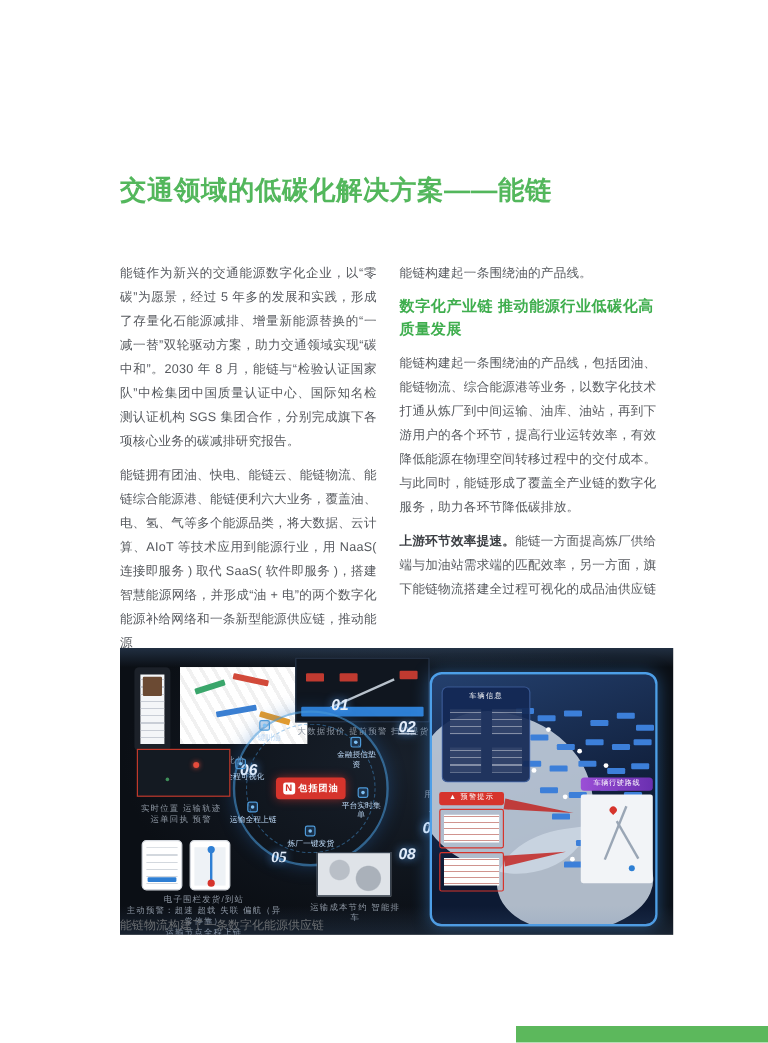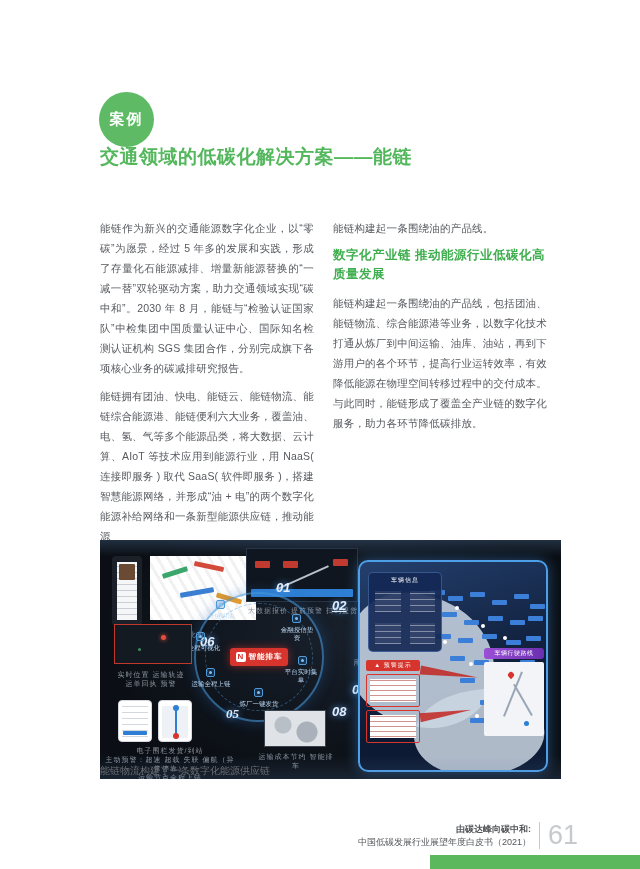--- a/index.html
+++ b/index.html
@@ -5,21 +5,21 @@
   * { margin:0; padding:0; box-sizing:border-box; }
   html,body { background:#ffffff; }
   .page {
     position:relative; width:640px; height:869px; background:#fff;
     font-family:"Liberation Sans","DejaVu Sans",sans-serif; overflow:hidden;
   }
   
   .badge { position:absolute; left:99px; top:92px; width:55px; height:55px; border-radius:50%;
     background:#5eba64; color:#fff; font-size:15px; font-weight:bold; letter-spacing:2px;
     display:flex; align-items:center; justify-content:center; }
-  .title { position:absolute; left:100px; top:144px; font-size:19px; font-weight:bold; color:#53b75c; letter-spacing:0.5px; }
+  .title { position:absolute; left:100px; top:144px; font-size:22px; font-weight:bold; color:#53b75c; letter-spacing:0.5px; }
   
   .col { position:absolute; top:218px; width:214px; font-size:10.5px; line-height:20px;
     color:#56595e; text-align:justify; letter-spacing:0.2px; }
   .col-left { left:100px; } .col-right { left:333px; }
   .col p + p { margin-top:8px; }
   .subhead { color:#3fae4e; font-weight:bold; font-size:12.5px; line-height:19px;
     margin:33px 0 9px; text-align:left; letter-spacing:0.5px; }
   .boldlead { font-weight:bold; color:#3c3f44; }
   
   .fig { position:absolute; left:100px; top:540px; width:461px; height:239px;
@@ -137,32 +137,32 @@
   .ftext .l1 { font-weight:bold; }
   .fdiv { width:1px; height:27px; background:#c6cacd; }
   .fpage { font-size:27px; color:#c6cacd; line-height:27px; }
   .bottom-bar { position:absolute; left:430px; top:855px; width:210px; height:14px; background:#5cb85c; }
 </style>
 </head>
 <body>
 
 <div class="page">
 
-  <div class="badge">案例</div>
   <div class="title">交通领域的低碳化解决方案——能链</div>
 
   <div class="col col-left">
     <p>能链作为新兴的交通能源数字化企业，以“零碳”为愿景，经过 5 年多的发展和实践，形成了存量化石能源减排、增量新能源替换的“一减一替”双轮驱动方案，助力交通领域实现“碳中和”。2030 年 8 月，能链与“检验认证国家队”中检集团中国质量认证中心、国际知名检测认证机构 SGS 集团合作，分别完成旗下各项核心业务的碳减排研究报告。</p>
     <p>能链拥有团油、快电、能链云、能链物流、能链综合能源港、能链便利六大业务，覆盖油、电、氢、气等多个能源品类，将大数据、云计算、AIoT 等技术应用到能源行业，用 NaaS( 连接即服务 ) 取代 SaaS( 软件即服务 )，搭建智慧能源网络，并形成“油 + 电”的两个数字化能源补给网络和一条新型能源供应链，推动能源</p>
   </div>
 
   <div class="col col-right">
     <p>能链构建起一条围绕油的产品线。</p>
     <p class="subhead">数字化产业链 推动能源行业低碳化高质量发展</p>
     <p>能链构建起一条围绕油的产品线，包括团油、能链物流、综合能源港等业务，以数字化技术打通从炼厂到中间运输、油库、油站，再到下游用户的各个环节，提高行业运转效率，有效降低能源在物理空间转移过程中的交付成本。与此同时，能链形成了覆盖全产业链的数字化服务，助力各环节降低碳排放。</p>
+    <p><span class="boldlead">上游环节效率提速。</span><span>能链一方面提高炼厂供给端与加油站需求端的匹配效率，另一方面，旗下能链物流搭建全过程可视化的成品油供应链</span></p>
   </div>
 
   <div class="fig">
 
     <div class="phone-sm">
         <div class="scr">
           <div class="img"></div>
         </div>
       </div>
     <div class="diagram-thumb">
@@ -178,21 +178,21 @@
       <div class="rc" style="left:36px;top:12px;"></div>
       <div class="rc" style="left:86px;top:10px;"></div>
       <div class="line"></div>
       <div class="bbar"></div>
     </div>
     <div class="cap" style="left:148px;top:66px;">大数据报价 提前预警 扫码提货</div>
 
     <div class="ring"></div>
     <div class="nlogo">
       <span class="nbox">N</span>
-      <span class="ntxt">智能排车</span>
+      <span class="ntxt">包括团油</span>
     </div>
 
     <div class="num" style="left:176px;top:40px;">01</div>
     <div class="num" style="left:232px;top:58px;text-decoration:underline;">02</div>
     <div class="num" style="left:252px;top:142px;">03</div>
     <div class="num" style="left:232px;top:164px;">08</div>
     <div class="num" style="left:126px;top:166px;font-family:Liberation Serif, serif;">05</div>
     <div class="num" style="left:100px;top:82px;margin-top:12px;">06</div>
 
     <div class="stepchip" style="left:100px;top:72px;width:42px;">一键叫油</div>
@@ -264,23 +264,15 @@
           <div class="rl rl2"></div>
           <div class="pin"></div>
           <div class="dot"></div>
         </div>
       </div>
     </div>
   </div>
 
   <div class="figcaption">能链物流构建了一条数字化能源供应链</div>
 
-  <div class="footer">
-    <div class="ftext">
-      <div class="l1">由碳达峰向碳中和:</div>
-      <div>中国低碳发展行业展望年度白皮书（2021）</div>
-    </div>
-    <div class="fdiv"></div>
-    <div class="fpage">61</div>
-  </div>
   <div class="bottom-bar"></div>
 
 </div>
 
 </body></html>

